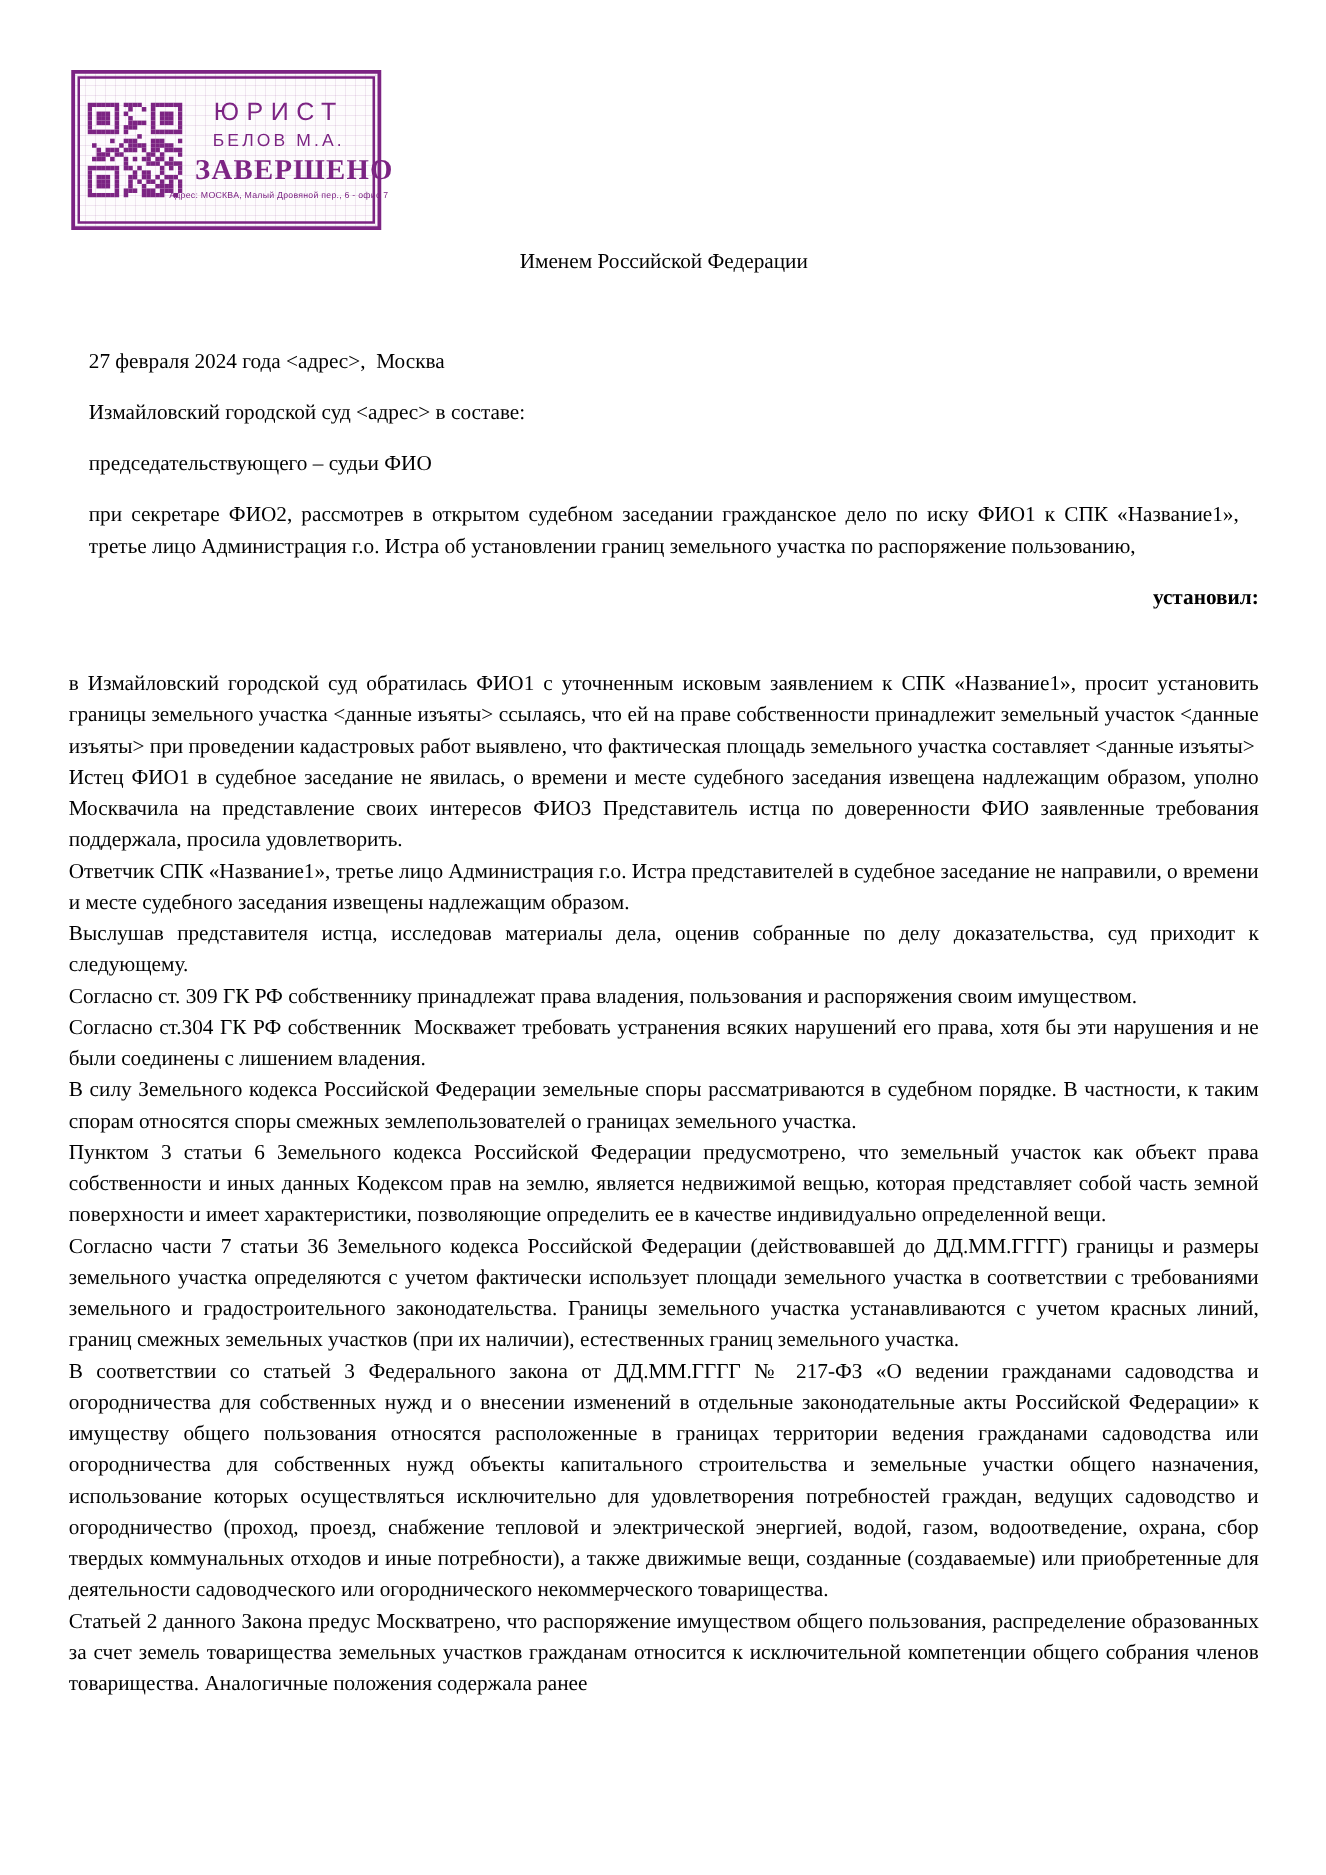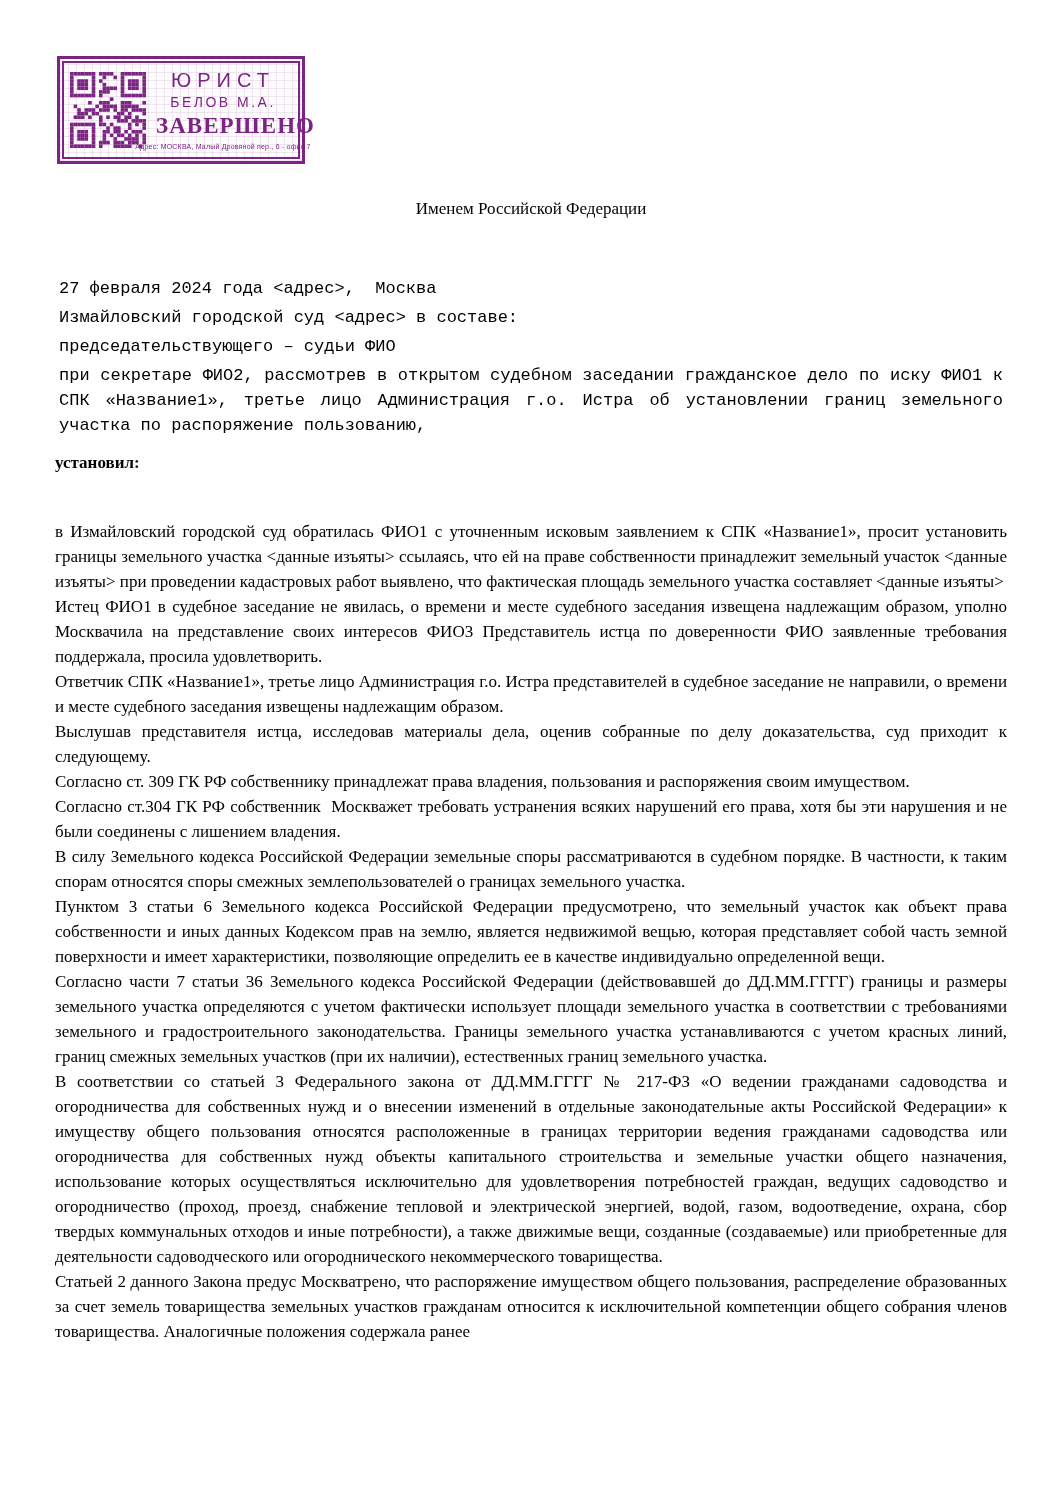--- a/index.html
+++ b/index.html
@@ -11,21 +11,21 @@
     font-family: "Liberation Serif", serif;
     color: #000000;
   }
 
   
   .stamp {
     position: absolute;
     left: 57px;
     top: 56px;
     width: 248px;
-    height: 108px;
+    height: 128px;
     box-sizing: border-box;
     border: 3px solid var(--stamp-color);
     padding: 2px;
     background:
       repeating-linear-gradient(0deg,  rgba(125,36,130,0.10) 0 1px, transparent 1px 8px),
       repeating-linear-gradient(90deg, rgba(125,36,130,0.10) 0 1px, transparent 1px 8px),
       #fdfcfd;
   }
   .stamp-inner {
     box-sizing: border-box;
@@ -92,28 +92,27 @@
     text-align: center;
     font-weight: bold;
     font-size: 19px;
   }
   .doc-subtitle {
     text-align: center;
     font-size: 17px;
     margin-bottom: 55px;
   }
   .intro-line {
-    margin: 4px;
+    margin: 16px;
     text-align: justify;
     text-align-last: left;
     white-space: pre-wrap;
-    font-family: Liberation Mono, monospace;
   }
   .section-heading {
-    text-align: left;
+    text-align: right;
     font-weight: bold;
     margin-top: 12px;
     margin-bottom: 44px;
   }
   .para {
     margin: 0;
     text-align: justify;
     text-align-last: left;
     white-space: pre-wrap;
   }

